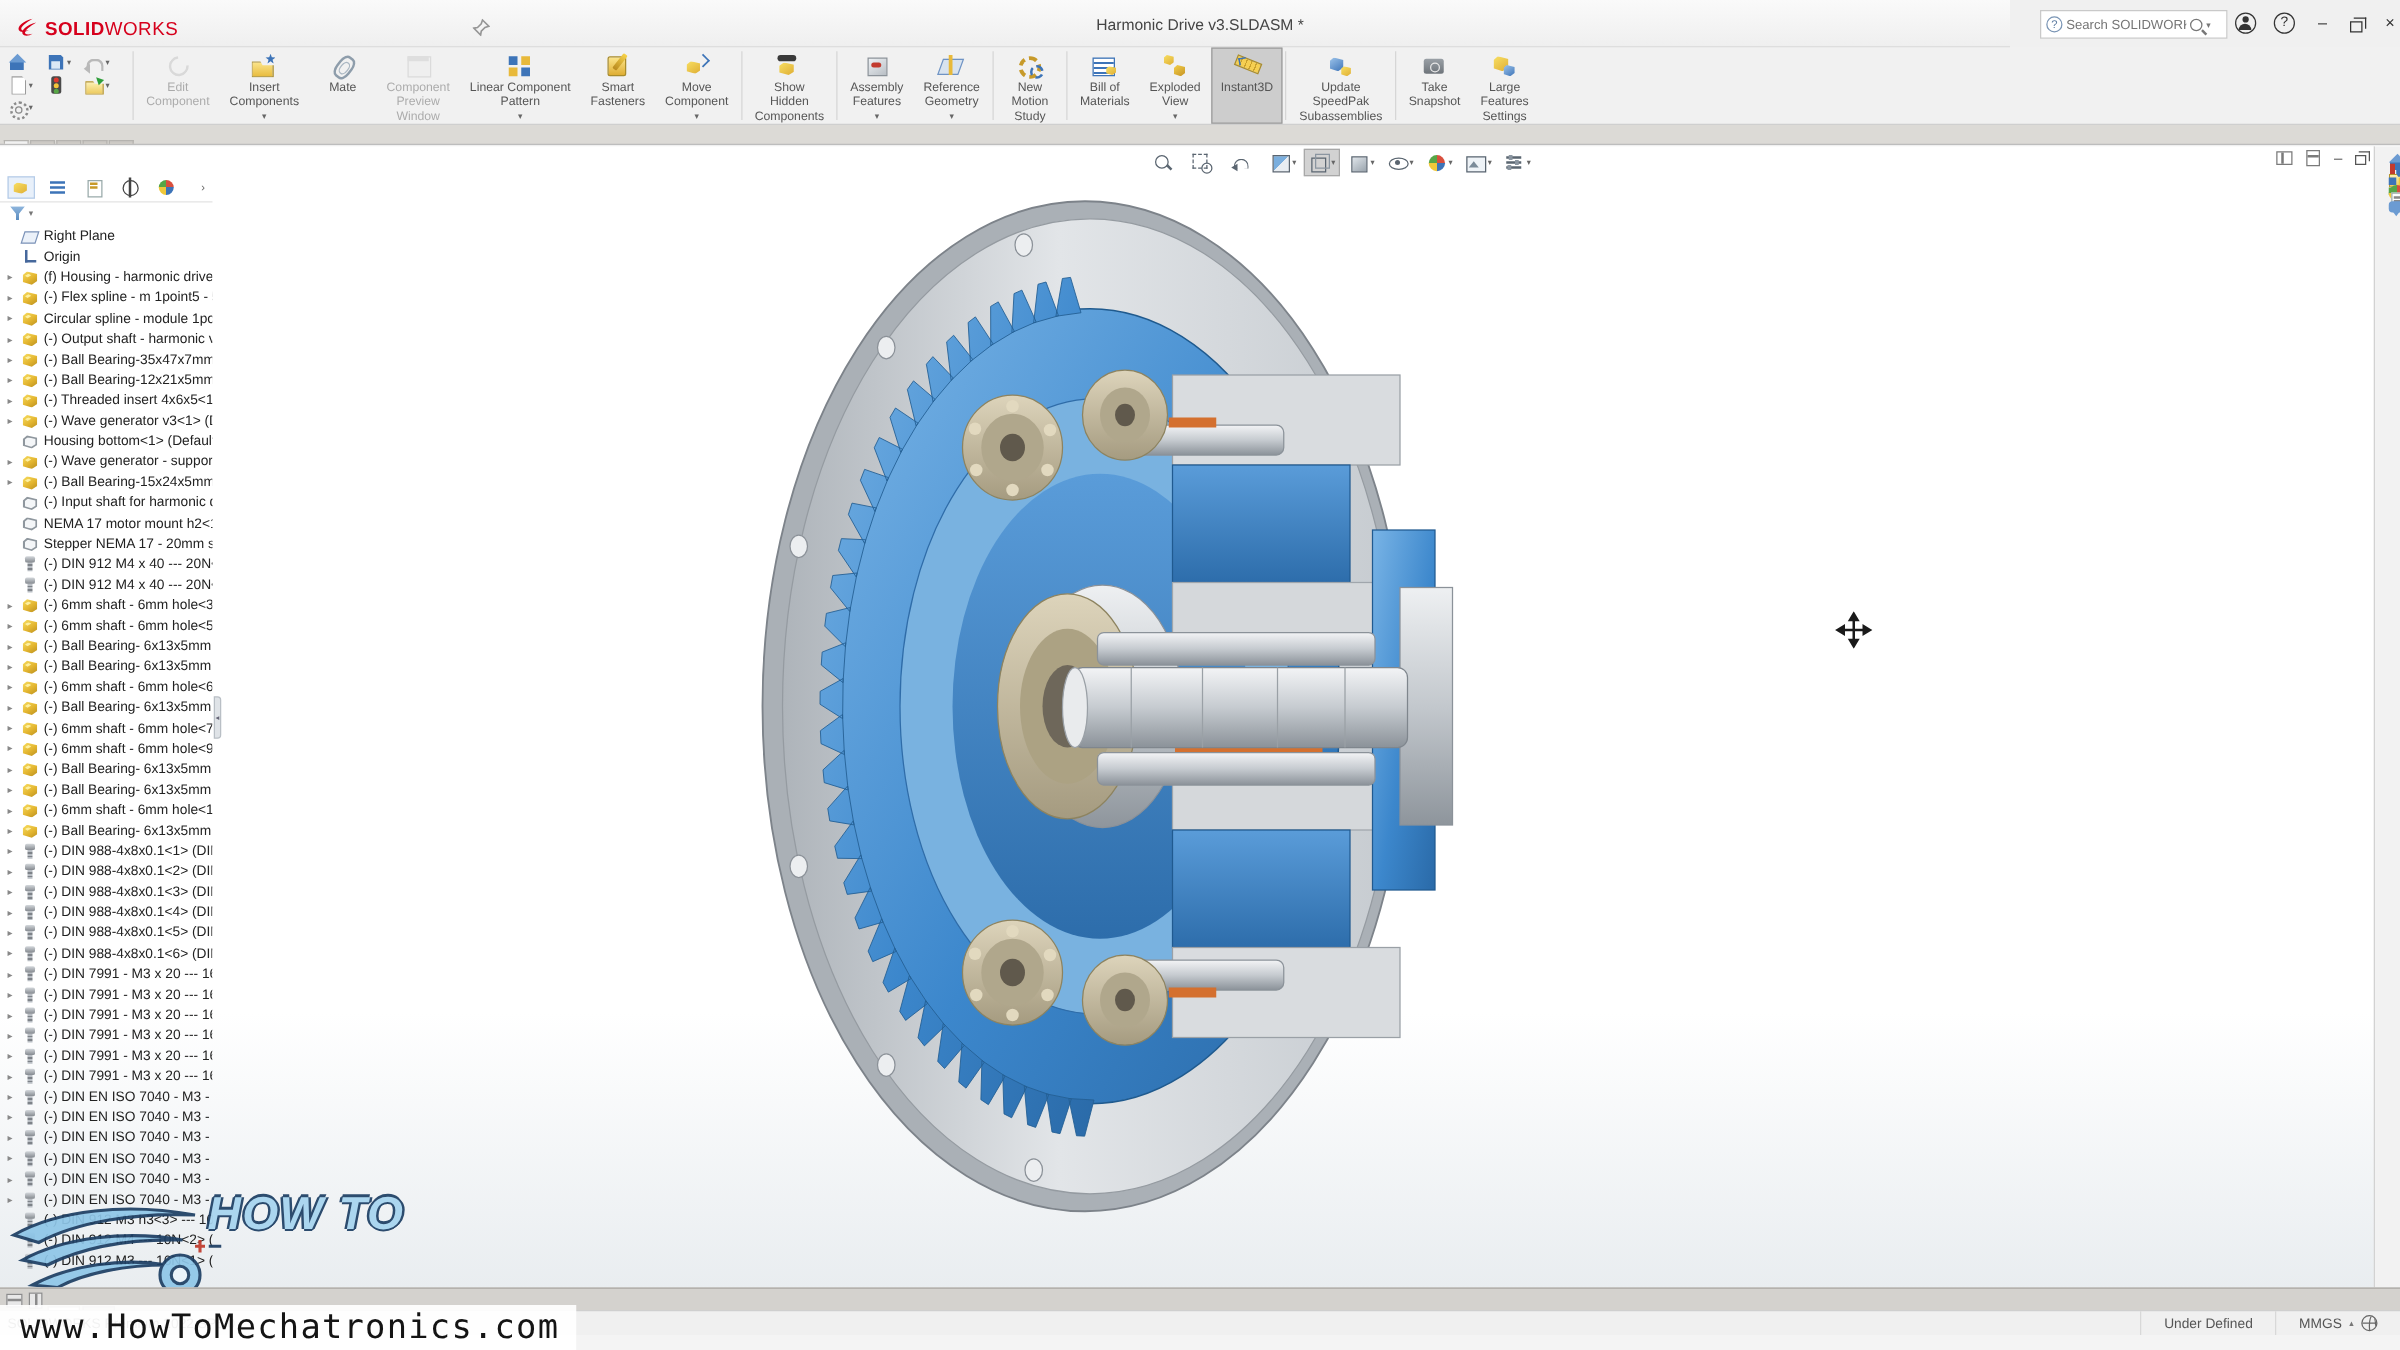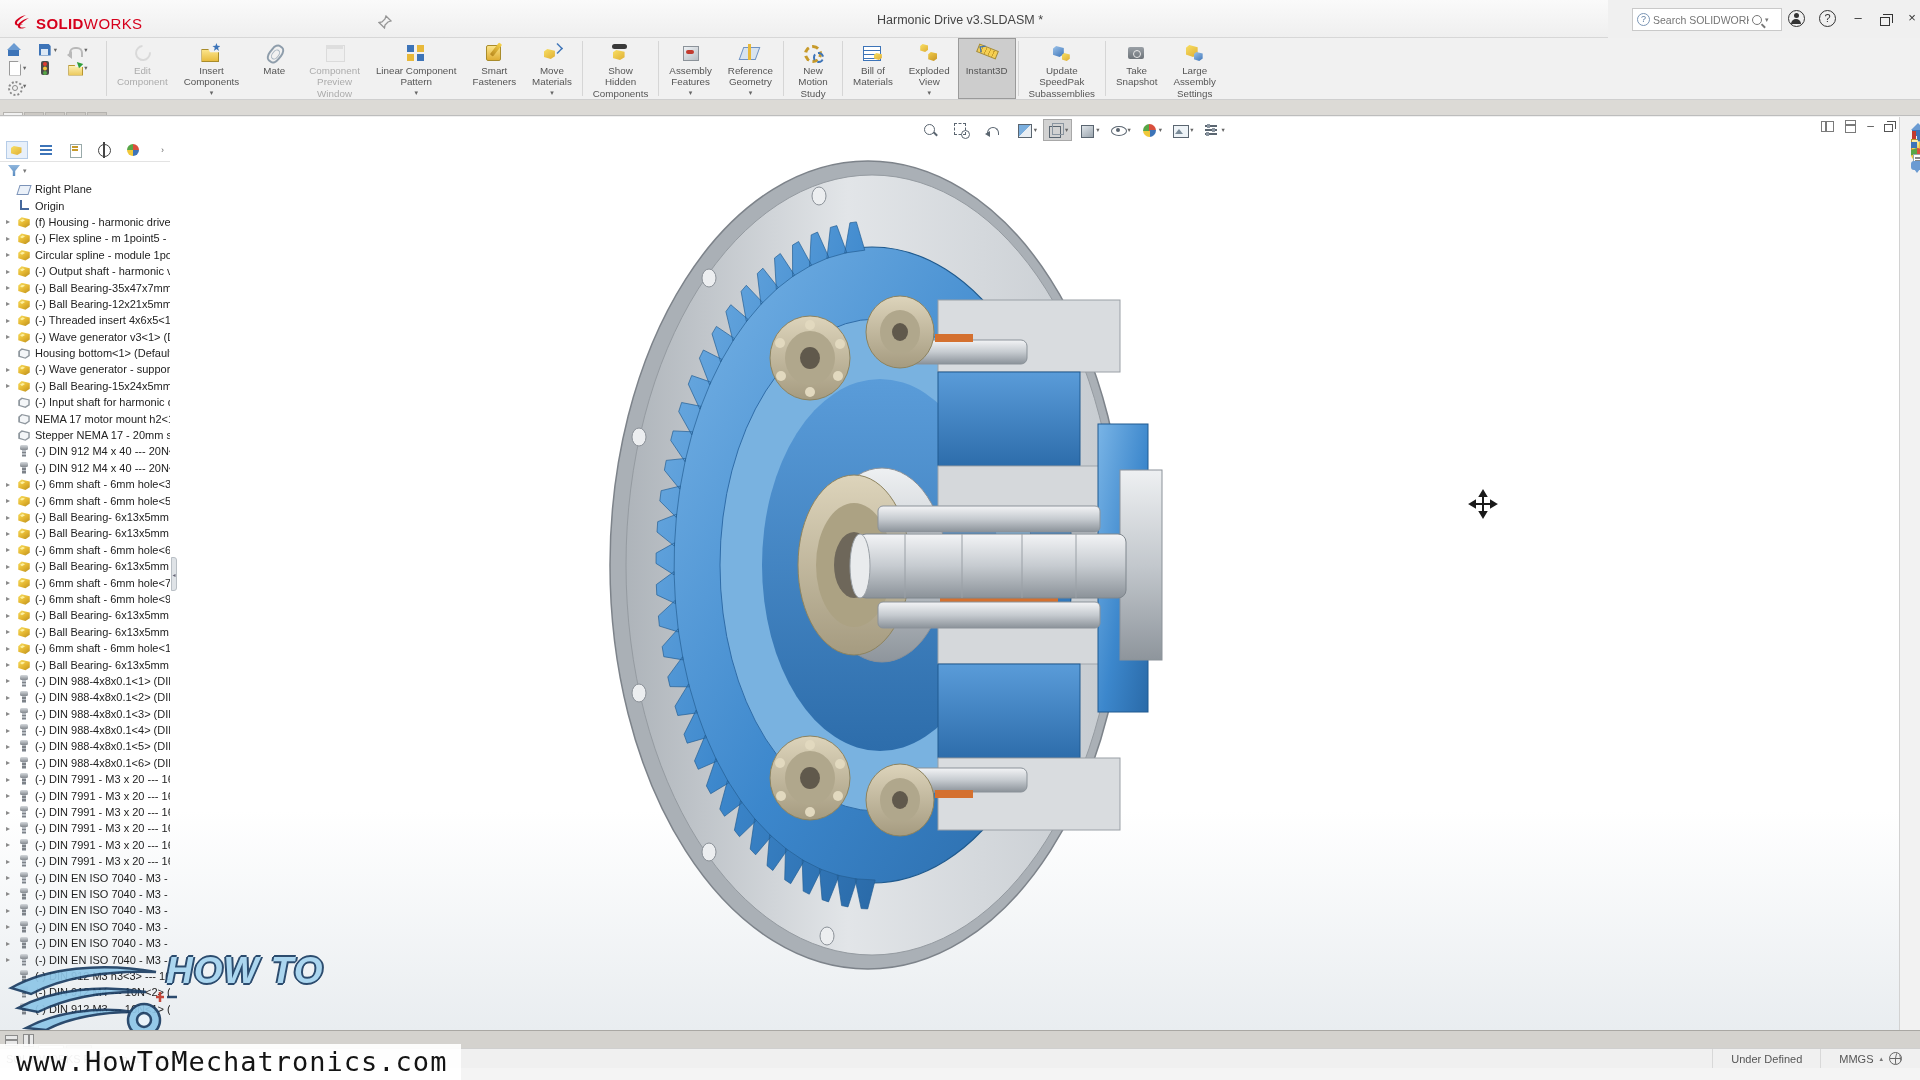--- a/index.html
+++ b/index.html
@@ -318,21 +318,21 @@
         </div>
         <div class="rbtn">
           <span class="ri ri-fastener"></span>
           <span class="rlabel">Smart
 Fasteners</span>
           <span class="rcaret">▾</span>
         </div>
         <div class="rbtn caret">
           <span class="ri ri-move"></span>
           <span class="rlabel">Move
-Materials</span>
+Component</span>
           <span class="rcaret">▾</span>
         </div>
         <div class="rsep"></div>
         <div class="rbtn">
           <span class="ri ri-hidden"></span>
           <span class="rlabel">Show
 Hidden
 Components</span>
           <span class="rcaret">▾</span>
         </div>
@@ -386,21 +386,21 @@
         <div class="rsep"></div>
         <div class="rbtn">
           <span class="ri ri-snapshot"></span>
           <span class="rlabel">Take
 Snapshot</span>
           <span class="rcaret">▾</span>
         </div>
         <div class="rbtn">
           <span class="ri ri-large"></span>
           <span class="rlabel">Large
-Assembly
+Features
 Settings</span>
           <span class="rcaret">▾</span>
         </div>
     </div>
   </div>
 
   <div class="cmdtabs">
     <span class="ctab active"></span>
       <span class="ctab"></span>
       <span class="ctab"></span>

